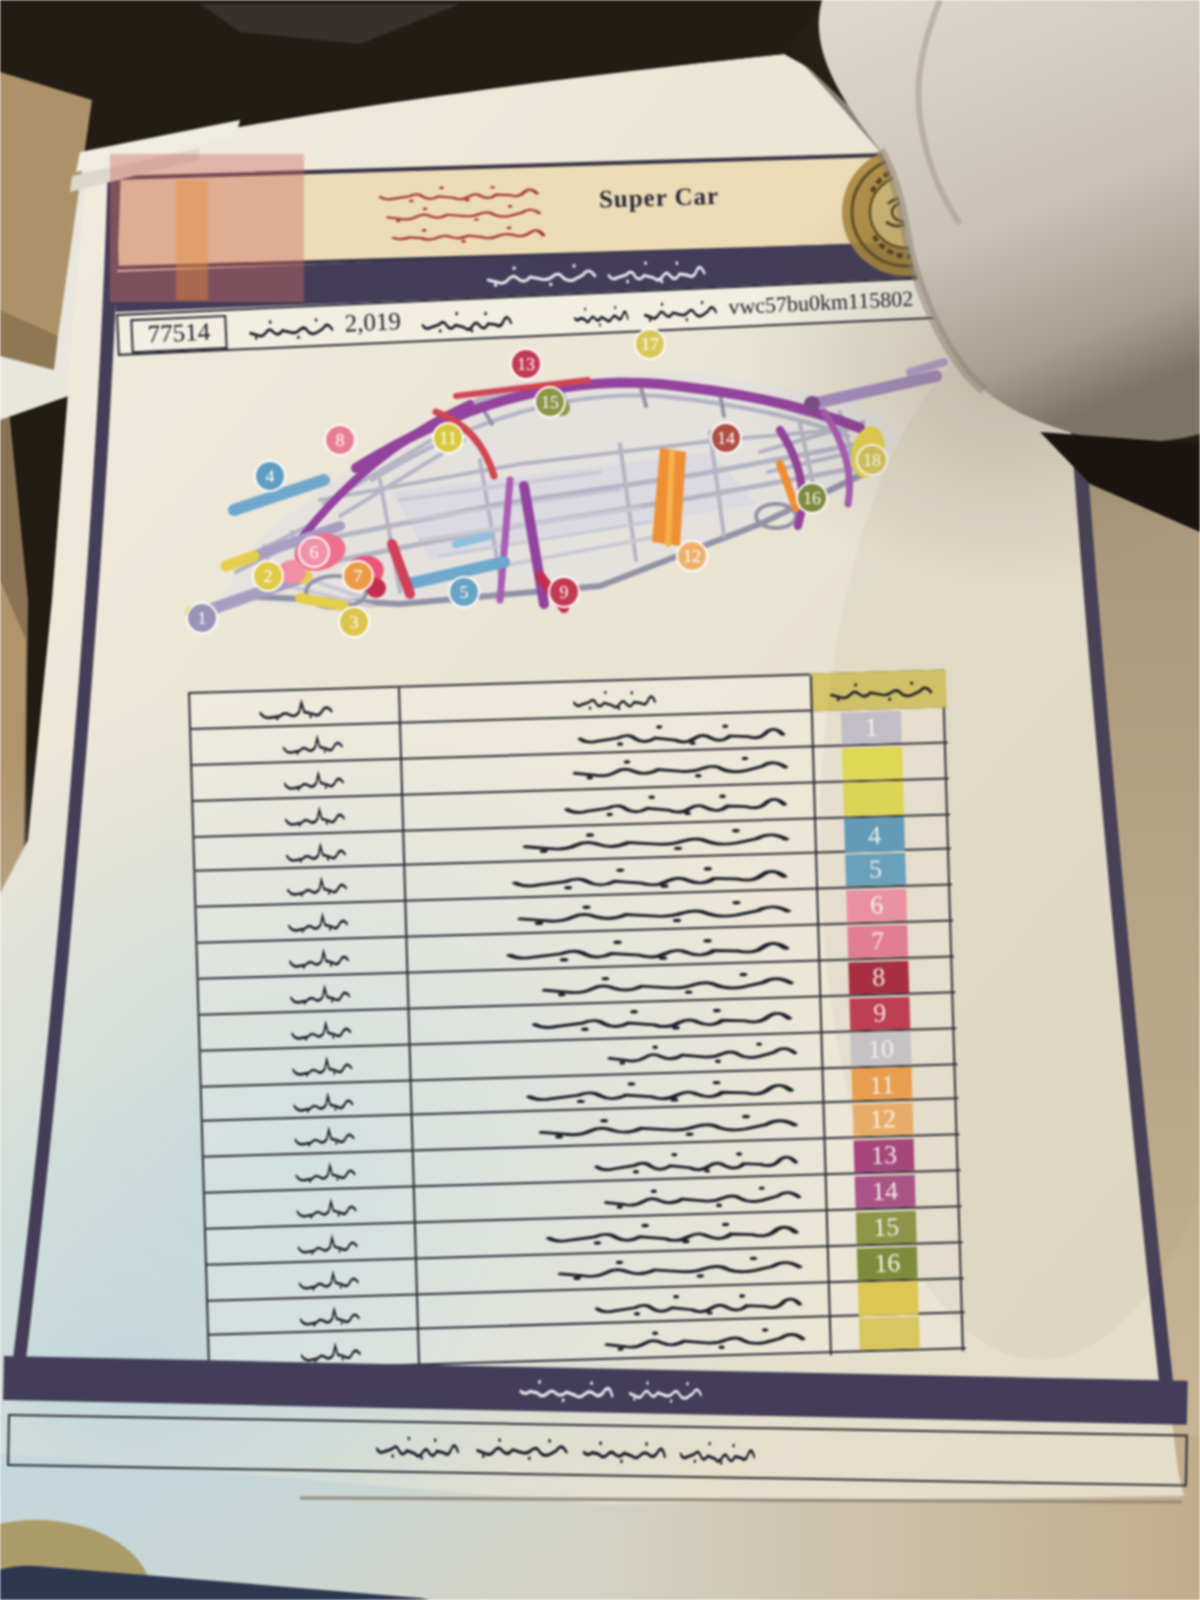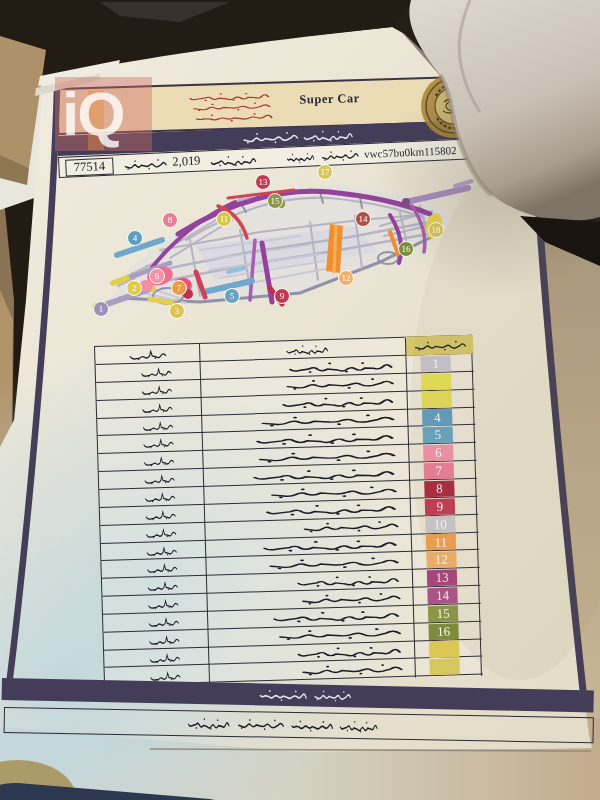--- a/index.html
+++ b/index.html
@@ -466,13 +466,12 @@
 
 <path d="M150,749 L591,751" stroke="#948c7c" stroke-width="1.6" fill="none"></path>
 
 <ellipse cx="18" cy="798" rx="58" ry="38" fill="#ab9b68"></ellipse>
 
 <path d="M-10,790 Q0,782 18,783 L210,799 L215,800 L-10,800 Z" fill="#2c3850"></path>
 </svg>
 
 <div style="position:absolute;left:55px;top:77px;width:97px;height:74px;background:rgba(208,108,100,0.42);"></div>
 <div style="position:absolute;left:88px;top:90px;width:16px;height:60px;background:rgba(230,140,60,0.42);"></div>
-<div style="position:absolute;left:62px;top:84px;width:90px;height:66px;font-family:'Liberation Sans',sans-serif;font-weight:bold;font-size:62px;line-height:60px;color:rgba(255,255,255,0.8);letter-spacing:-2px;">iQ</div>
 </div>
 </body></html>

